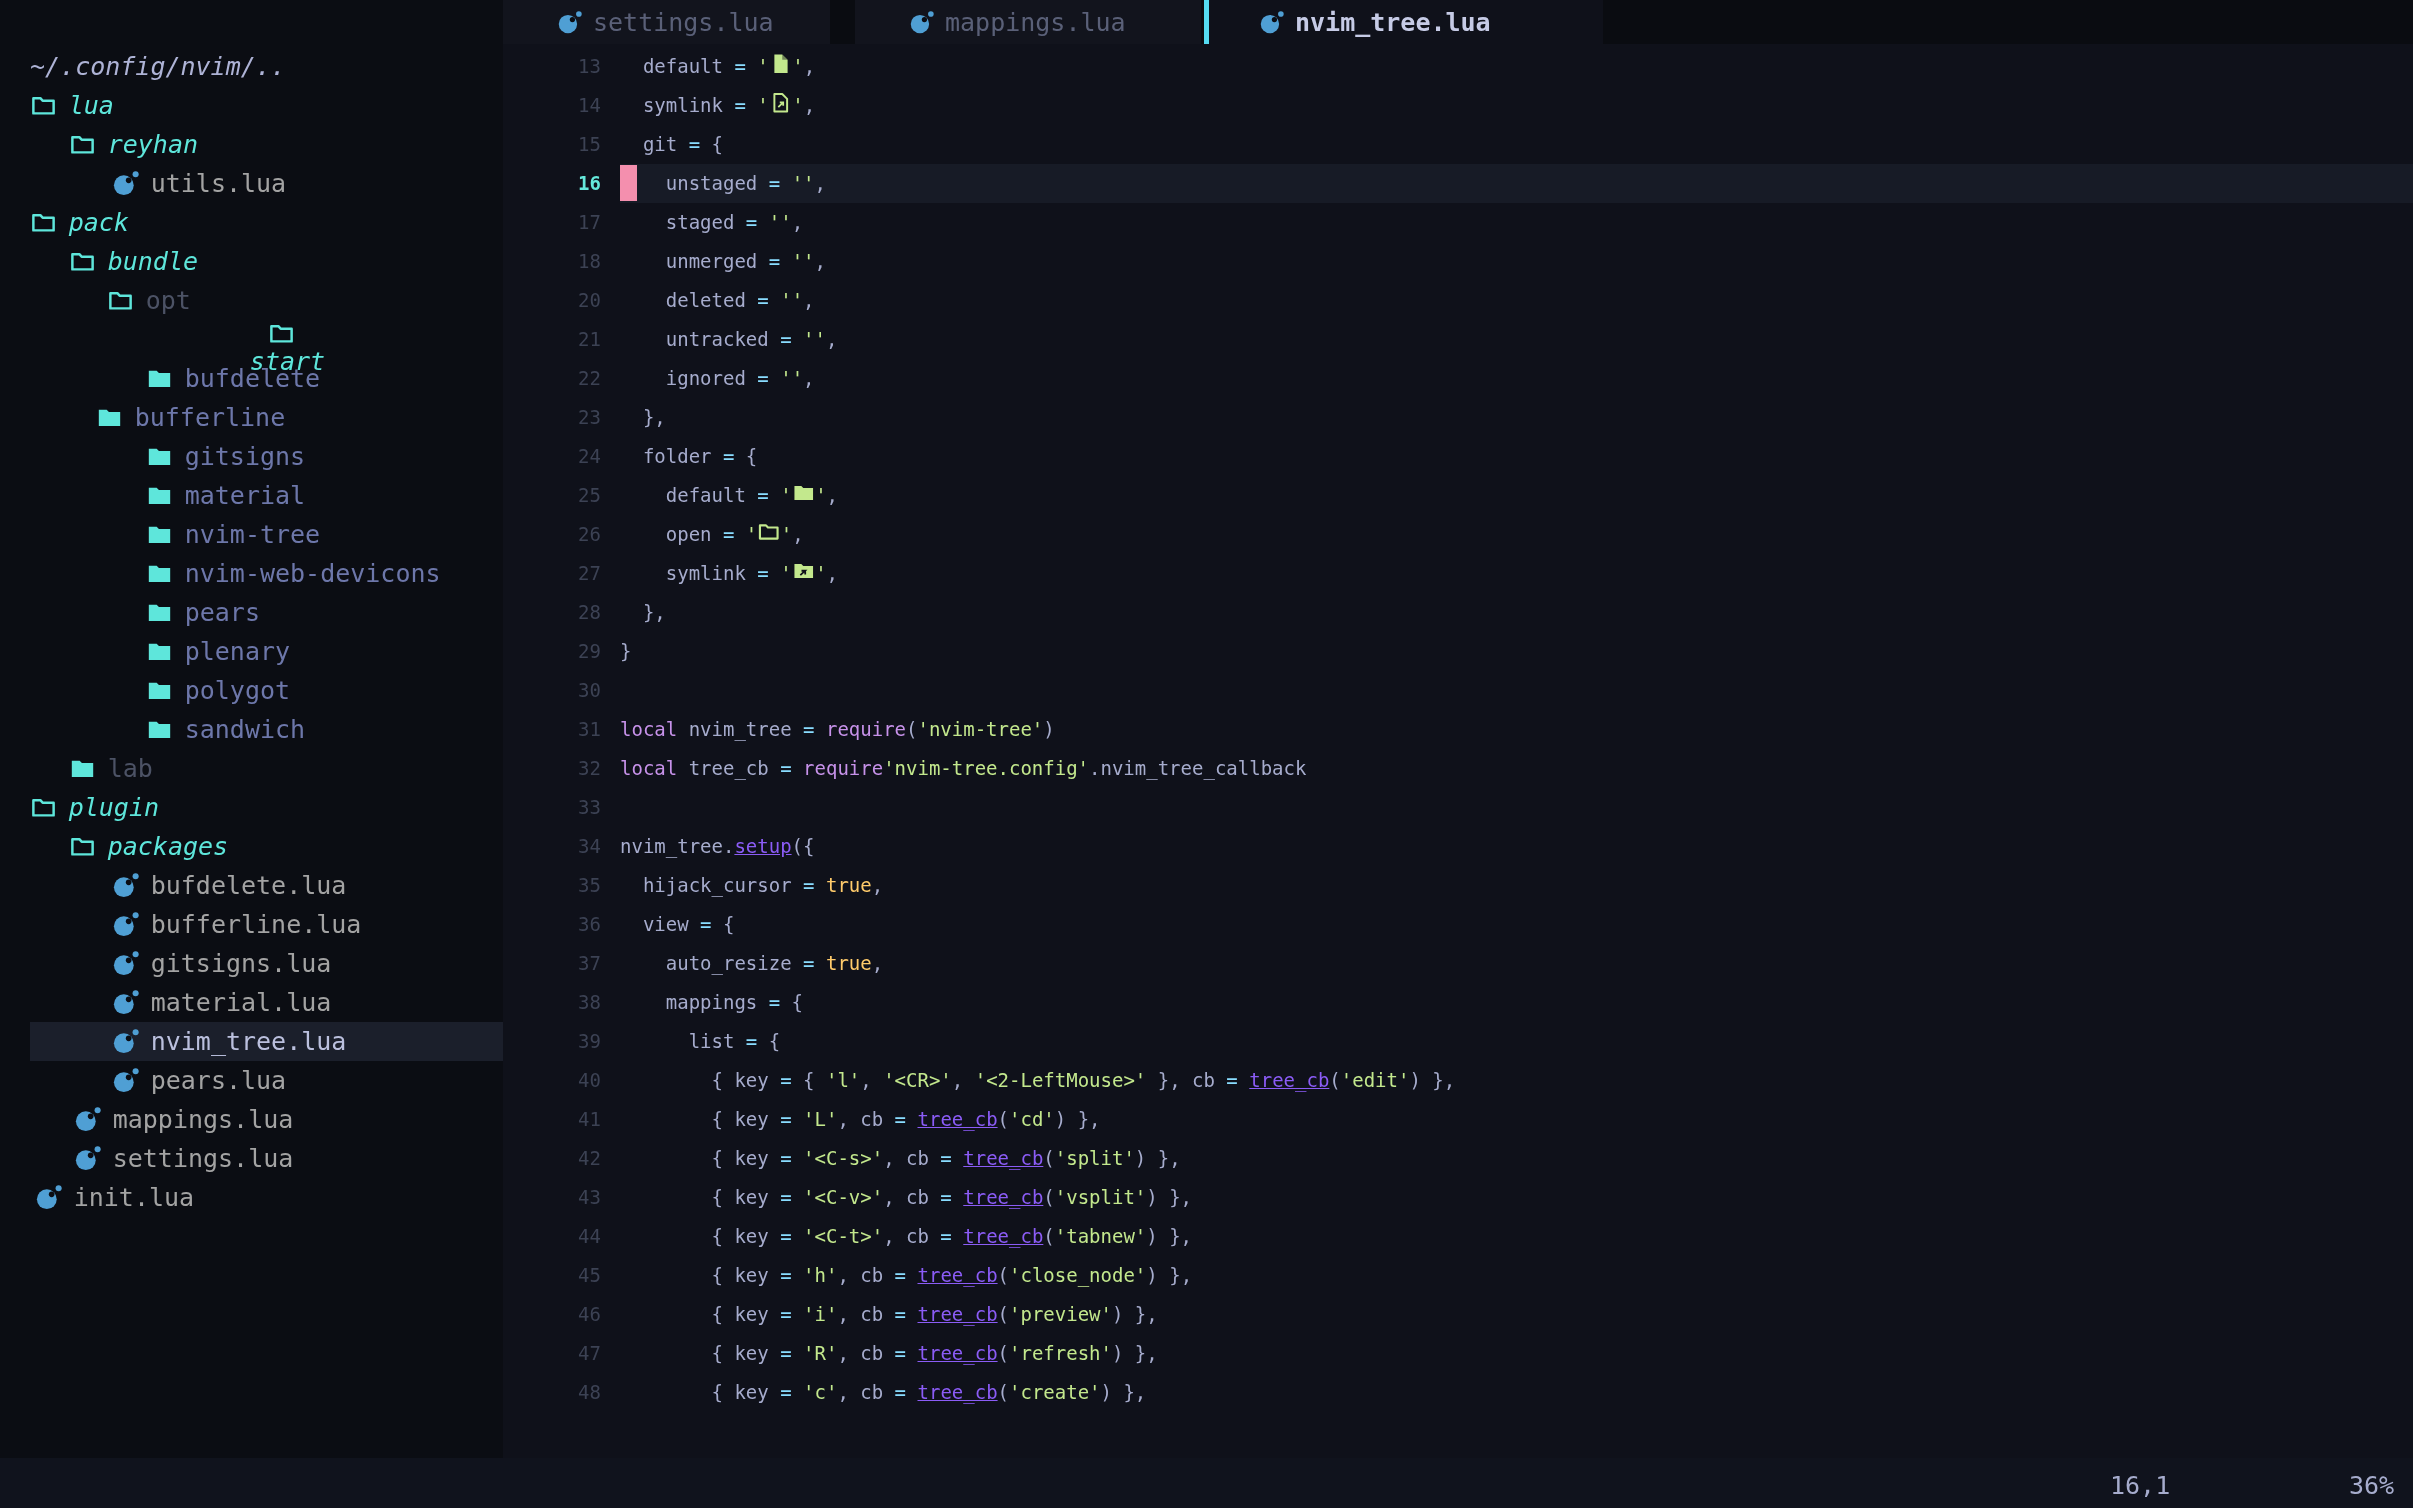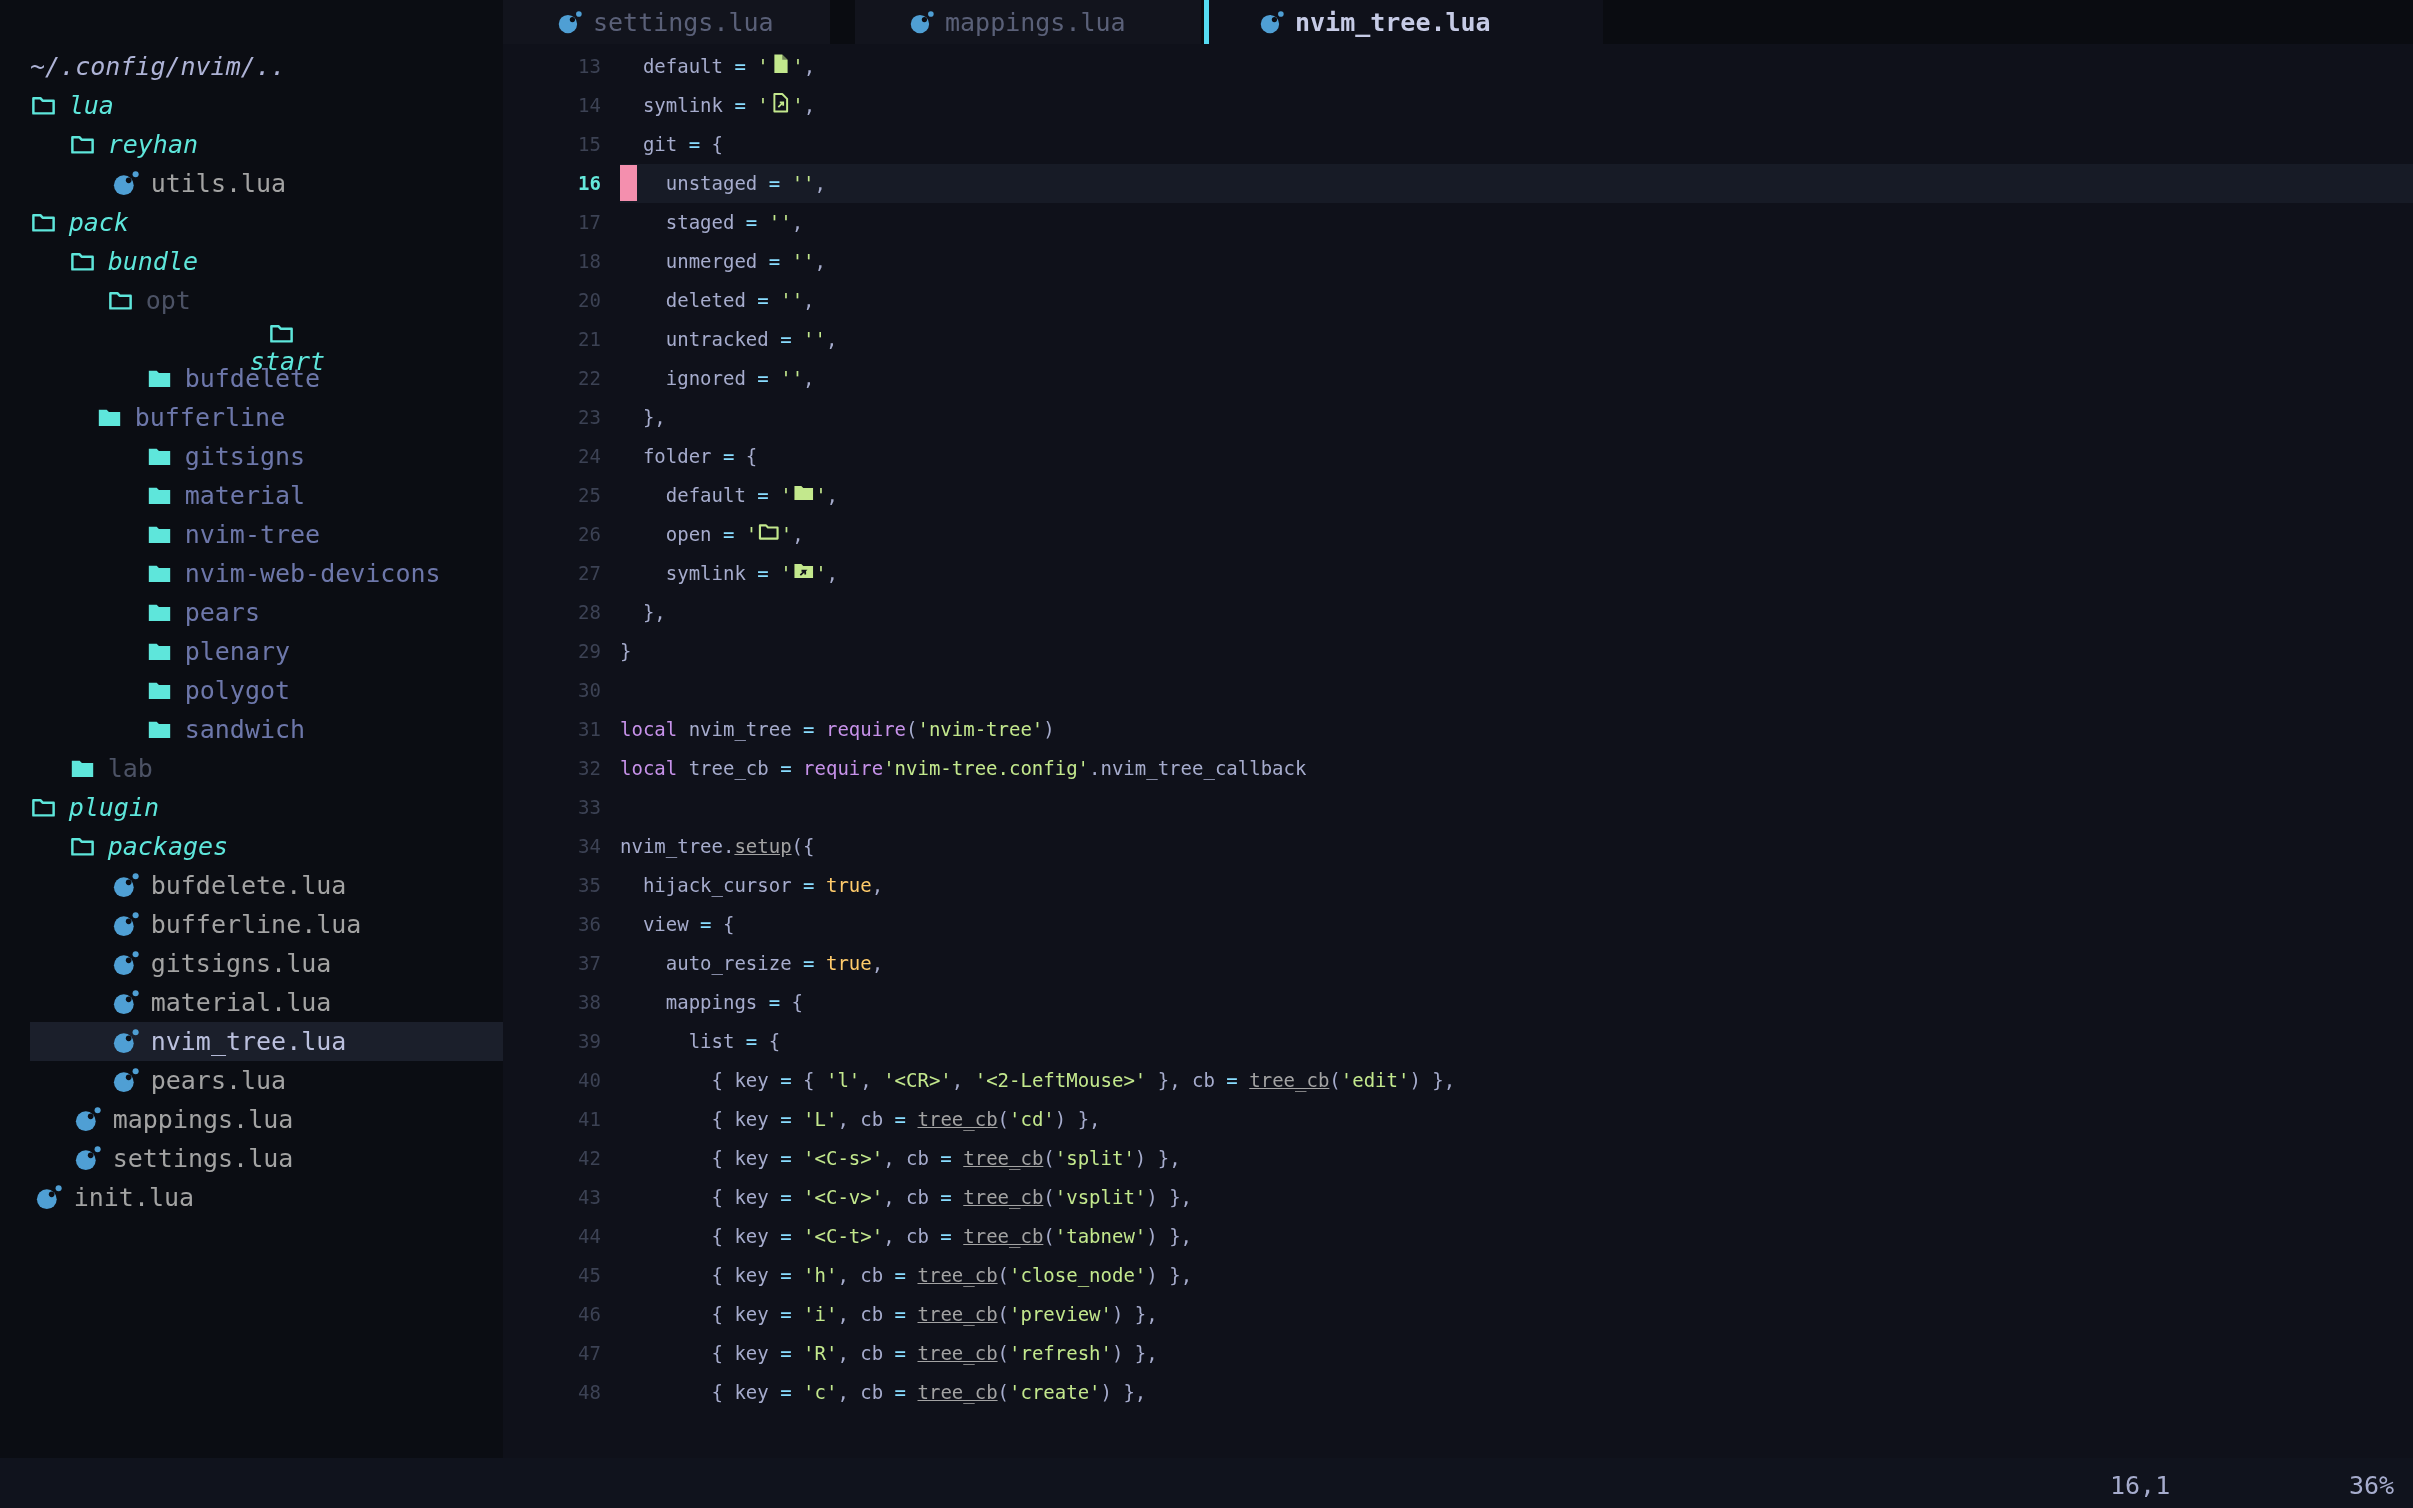--- a/index.html
+++ b/index.html
@@ -40,21 +40,21 @@
   .cline{height:39px;line-height:39px;font-size:19px;white-space:pre;
          position:relative;color:#a6accd;}
   .ln{display:inline-block;width:98px;text-align:right;color:#3c4254;margin-right:19px;}
   .cur .ln{color:#65e8db;font-weight:bold;}
   .hl{position:absolute;left:117px;right:0;top:0;bottom:0;background:#171b26;}
   .cursor{position:absolute;left:117px;top:1.7px;bottom:1.7px;width:17px;background:#f48fae;}
   .ltext{position:relative;}
   .o{color:#89ddff;}
   .s{color:#c3e88d;}
   .k{color:#c792ea;}
-  .f{color:#a3a3a3;text-decoration:underline;}
+  .f{color:#8b5cf6;text-decoration:underline;}
   .b{color:#ffcb6b;}
   .ci{display:inline-block;width:23.5px;height:23.5px;vertical-align:-2.5px;color:#c3e88d;}
 
   
   .statusbar{position:absolute;left:0;top:1458px;width:2413px;height:50px;
              background:#10131d;font-size:25px;color:#a6accd;}
   .ruler{position:absolute;left:2110px;top:12.6px;}
   .pct{position:absolute;left:2349px;top:12.6px;}
 </style>
 </head>

